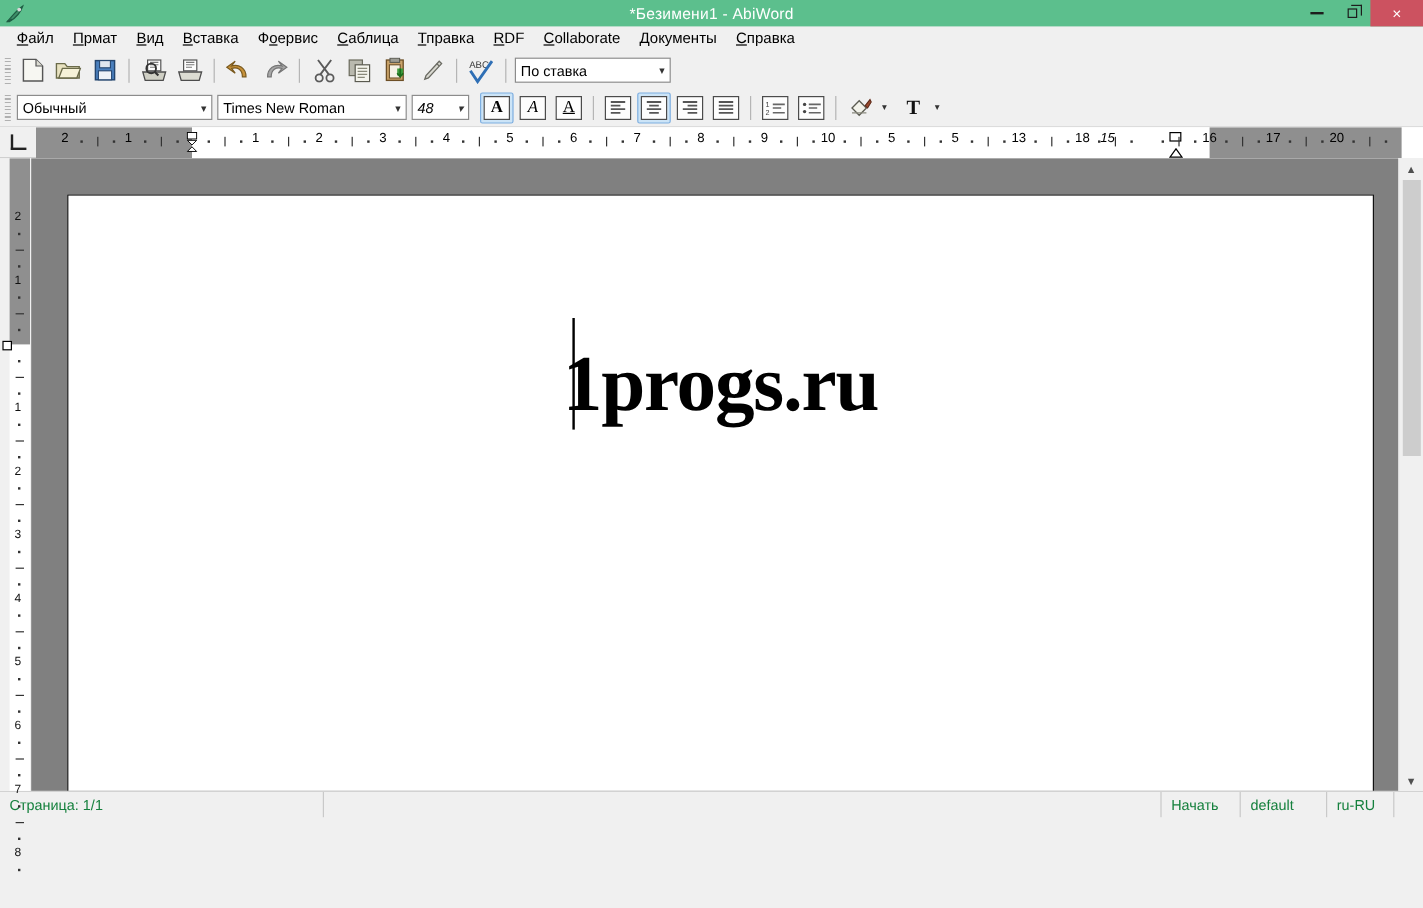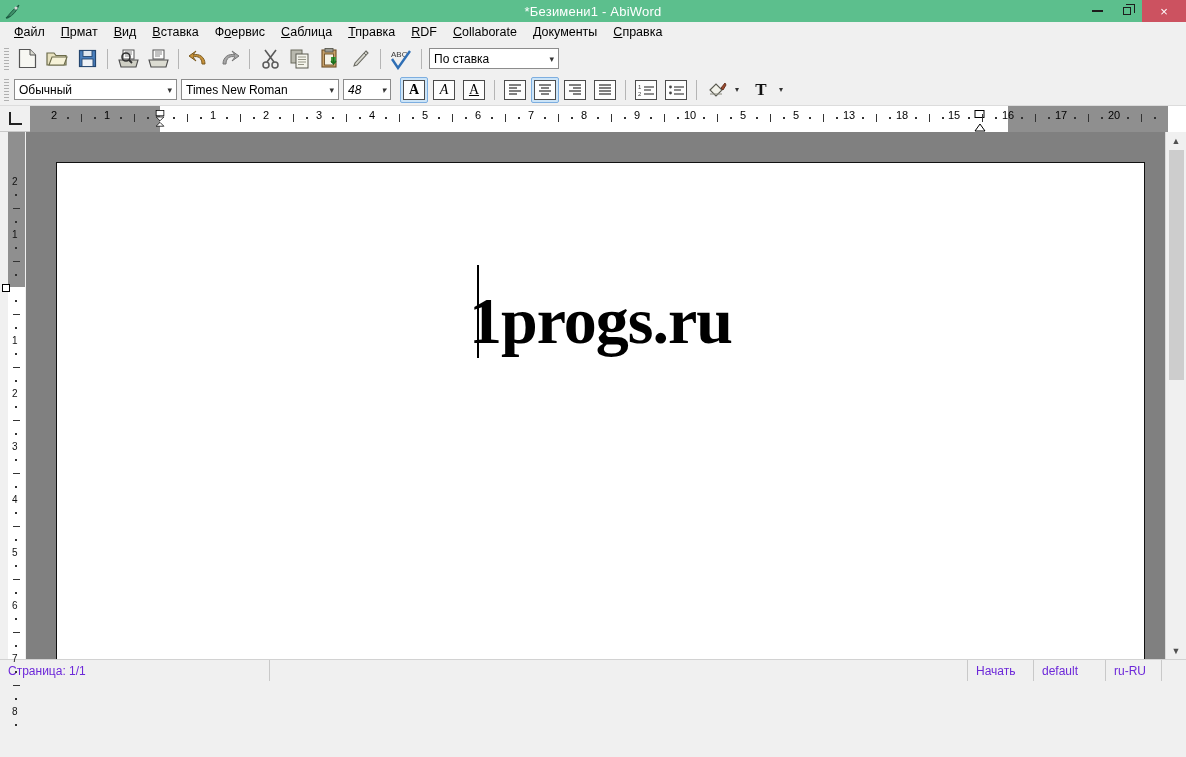--- a/index.html
+++ b/index.html
@@ -351,21 +351,21 @@
 
   
   .statusbar {
     height: 22px;
     flex: 0 0 22px;
     background: #f0f0f0;
     display: flex;
     align-items: stretch;
     border-top: 1px solid #d2d2d2;
     font-size: 12px;
-    color: #6d28d9;
+    color: #15803d;
   }
   .sb-cell {
     display: flex; align-items: center;
     padding: 0 8px;
     border-right: 1px solid #c9c9c9;
     white-space: nowrap;
   }
   .sb-page { width: 270px; }
   .sb-flex { flex: 1 1 auto; border-right: 1px solid #c9c9c9; }
   .sb-start { width: 66px; justify-content: flex-start; }
@@ -638,21 +638,21 @@
         <div class="num" style="left: 395px;">5</div>
         <div class="num" style="left: 448px;">6</div>
         <div class="num" style="left: 501px;">7</div>
         <div class="num" style="left: 554px;">8</div>
         <div class="num" style="left: 607px;">9</div>
         <div class="num" style="left: 660px;">10</div>
         <div class="num" style="left: 713px;">5</div>
         <div class="num" style="left: 766px;">5</div>
         <div class="num" style="left: 819px;">13</div>
         <div class="num" style="left: 872px;">18</div>
-        <div class="num" style="left: 924px;">15</div>
+        <div class="num" style="left: 893px; font-style: italic;">15</div>
         <div class="num" style="left: 978px;">16</div>
         <div class="num" style="left: 1031px;">17</div>
         <div class="num" style="left: 1084px;">20</div>
         <div class="dot" style="left: 37.25px;"></div>
         <div class="tick" style="left: 50.5px;"></div>
         <div class="dot" style="left: 63.75px;"></div>
         <div class="dot" style="left: 90.25px;"></div>
         <div class="tick" style="left: 103.5px;"></div>
         <div class="dot" style="left: 116.75px;"></div>
         <div class="dot" style="left: 143.25px;"></div>

